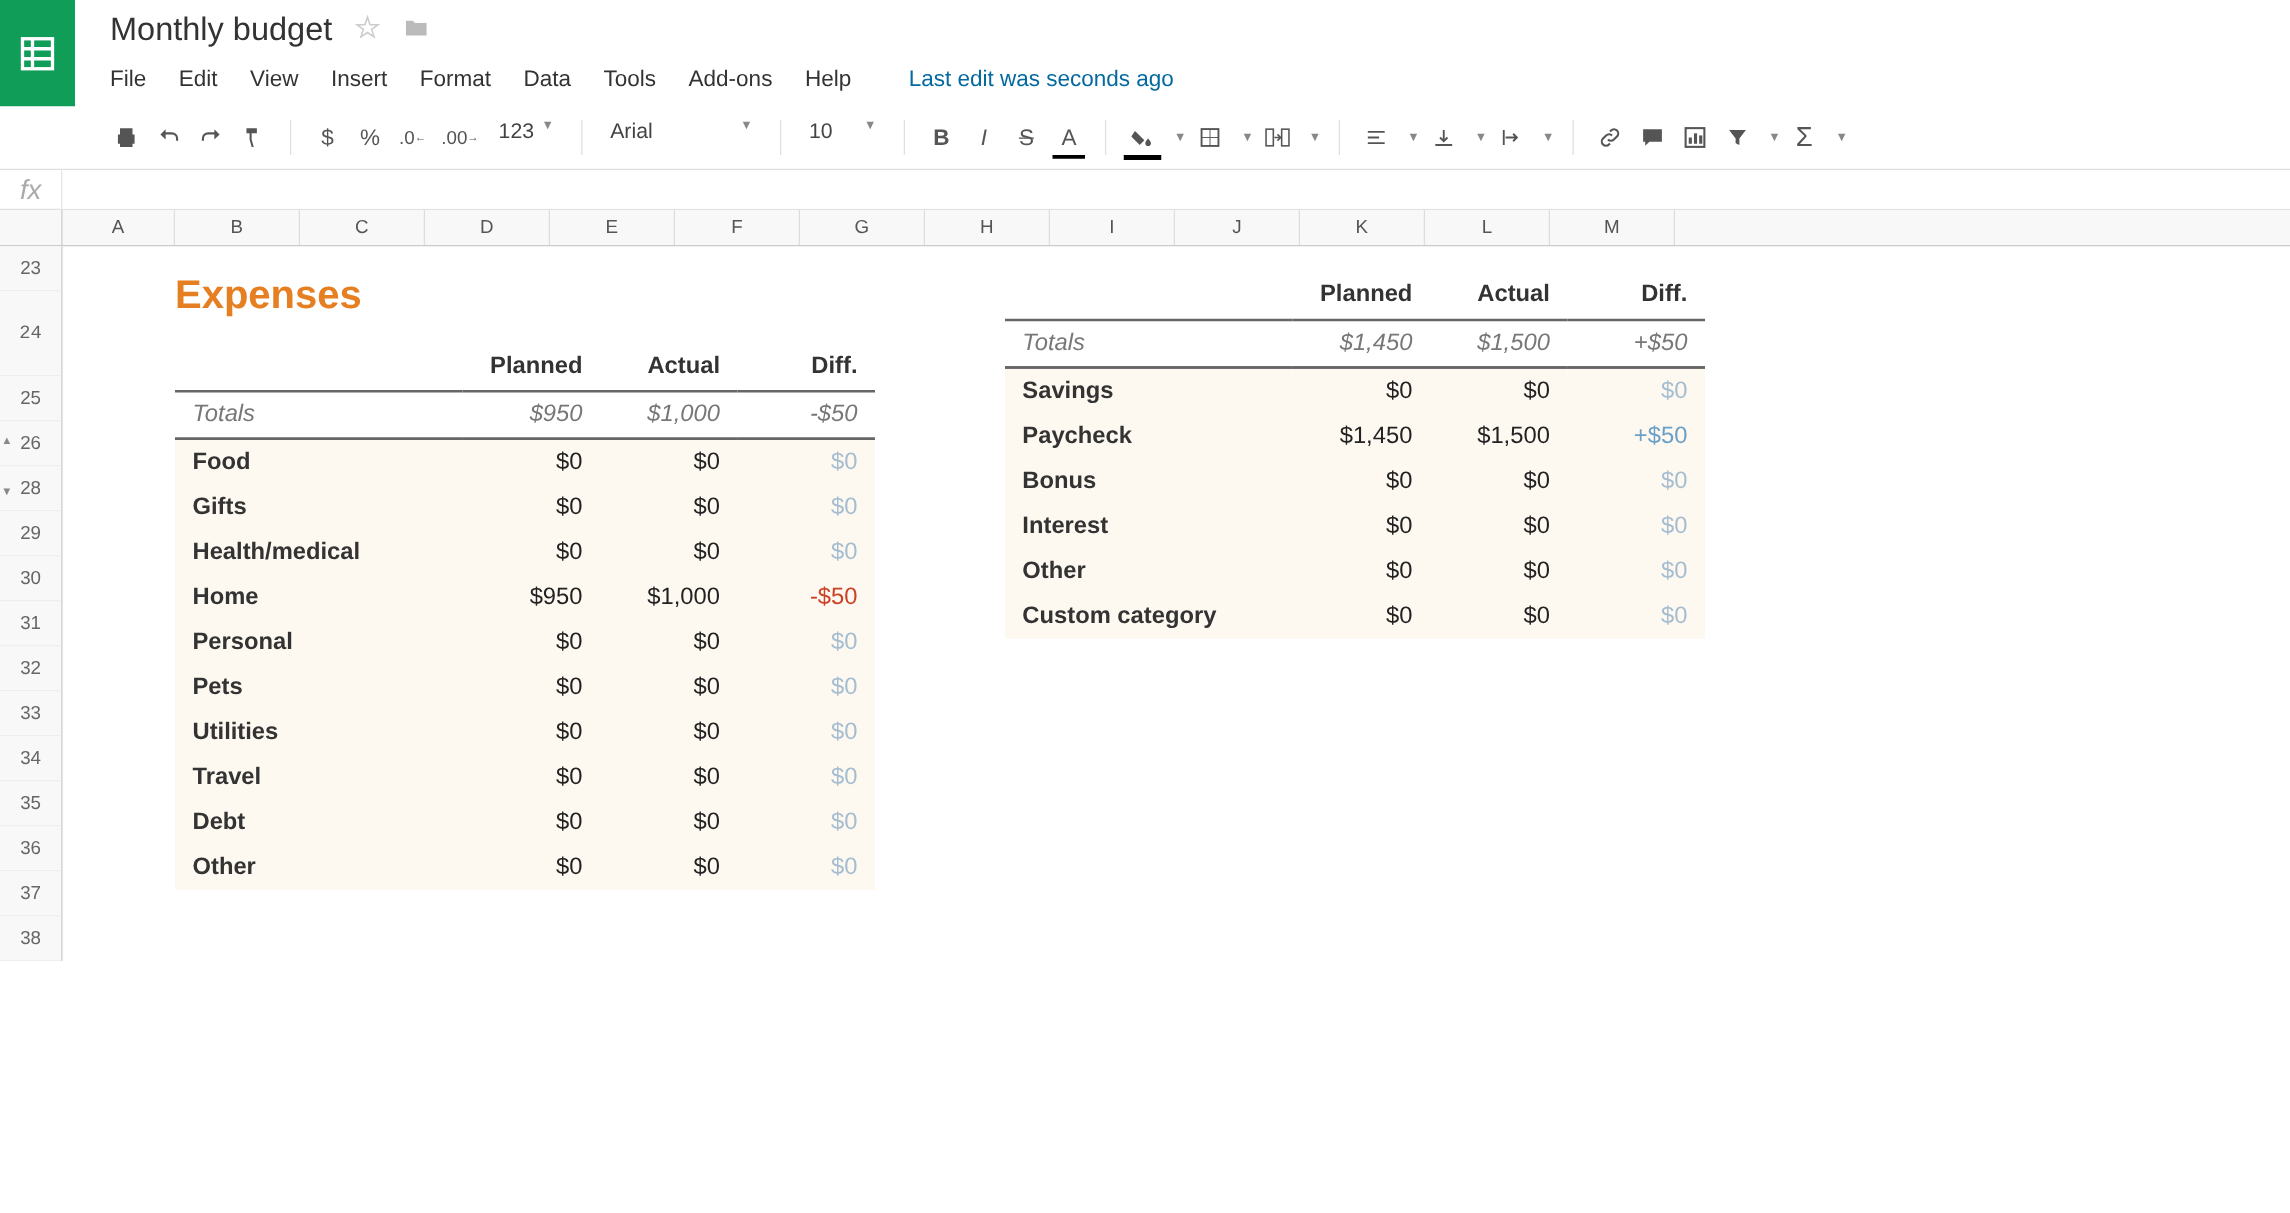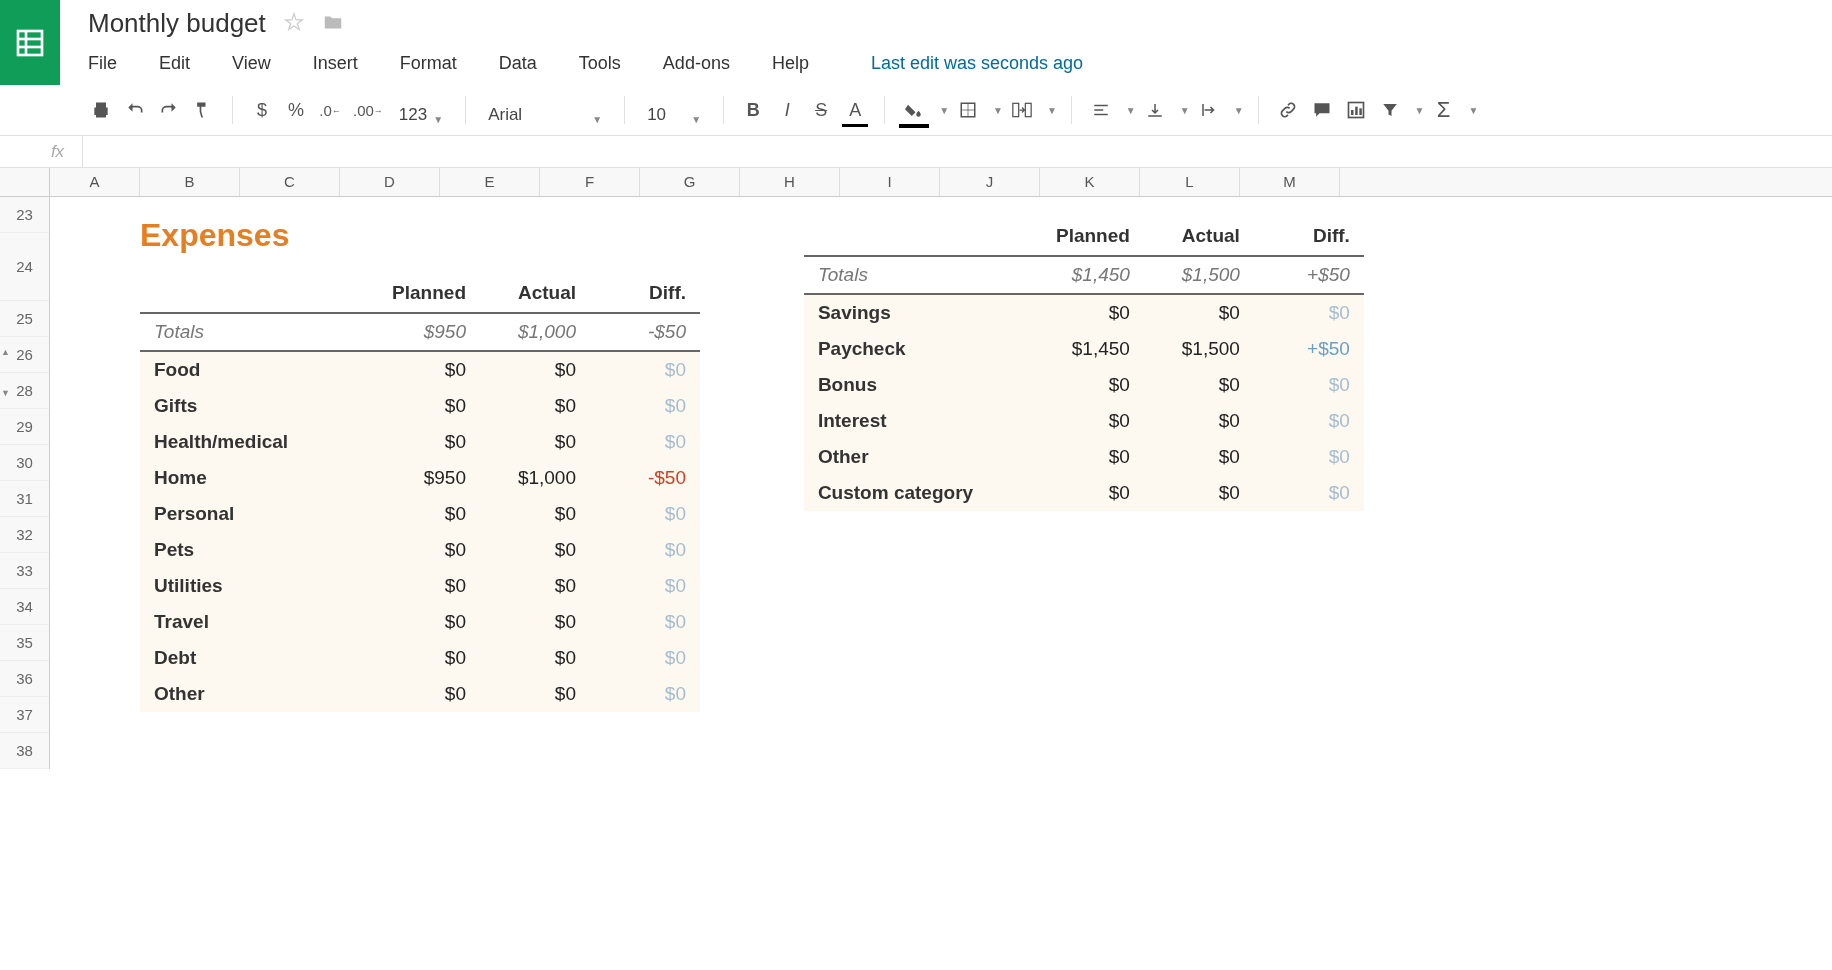--- a/index.html
+++ b/index.html
@@ -7,43 +7,43 @@
 
 .header-row { display: flex; align-items: flex-start; }
 .logo-box { width: 60px; height: 85px; background: #0f9d58; display: flex; align-items: center; justify-content: center; }
 .logo-box svg { width: 32px; height: 32px; }
 
 .title-area { flex: 1; padding: 8px 18px 0 28px; }
 .doc-title-row { display: flex; align-items: center; gap: 18px; }
 .doc-title { font-size: 26px; color: #333; font-weight: 400; }
 .star-icon, .folder-icon { color: #ccc; cursor: pointer; }
 
-.menubar { display: flex; align-items: center; gap: 42px; margin-top: 14px; font-size: 18px; color: #333; }
+.menubar { display: flex; align-items: center; gap: 26px; margin-top: 14px; font-size: 18px; color: #333; }
 .menubar .menu-item { cursor: pointer; }
 .last-edit { color: #0369a1; margin-left: 20px; }
 
 .toolbar { display: flex; align-items: center; padding: 10px 0 10px 86px; border-bottom: 1px solid #e0e0e0; gap: 4px; }
 .tb-sep { width: 1px; height: 28px; background: #e0e0e0; margin: 0 10px; }
 .tb-btn { display: inline-flex; align-items: center; justify-content: center; min-width: 30px; height: 30px; color: #555; cursor: pointer; font-size: 18px; padding: 0 4px; }
 .tb-btn.small { font-size: 15px; }
-.tb-select { display: inline-flex; align-items: flex-end; justify-content: space-between; height: 30px; padding: 0 8px; min-width: 80px; color: #444; cursor: pointer; font-size: 17px; }
+.tb-select { display: inline-flex; align-items: flex-start; justify-content: space-between; height: 30px; padding: 0 8px; min-width: 80px; color: #444; cursor: pointer; font-size: 17px; }
 .caret { font-size: 10px; color: #888; margin-left: 6px; }
 
 .fx-bar { display: flex; align-items: center; border-bottom: 1px solid #e0e0e0; height: 32px; }
-.fx-label { width: 50px; text-align: center; font-style: italic; color: #aaa; font-size: 17px; border-right: 1px solid #e0e0e0; height: 100%; display:flex; align-items:center; justify-content:center;margin-left:33px; }
+.fx-label { width: 50px; text-align: center; font-style: italic; color: #aaa; font-size: 22px; border-right: 1px solid #e0e0e0; height: 100%; display:flex; align-items:center; justify-content:center; }
 .fx-input { flex: 1; border: none; outline: none; height: 100%; padding: 0 10px; font-size: 15px; }
 
 .col-headers { display: flex; border-bottom: 1px solid #ccc; background: #f8f8f8; }
 .corner { width: 50px; border-right: 1px solid #ccc; background: #f8f8f8; height: 28px; }
 .col-h { width: 100px; text-align: center; font-size: 15px; color: #555; border-right: 1px solid #ddd; height: 28px; line-height: 28px; }
 
 .sheet-body { display: flex; }
 .row-headers { width: 50px; background: #f8f8f8; border-right: 1px solid #ccc; }
 .row-h { height: 36px; text-align: center; font-size: 15px; color: #666; border-bottom: 1px solid #eee; line-height: 36px; position: relative; }
-.row-h.tall { height: 68px; line-height: 68px; }
+.row-h.tall { height: 68px; line-height: 68px; font-family: Liberation Mono, monospace; }
 .row-h .collapse-marker { position: absolute; left: 1px; font-size: 9px; color: #888; }
 
 .grid { flex: 1; position: relative; padding: 20px 0 0 90px; }
 
 .section { display: inline-block; vertical-align: top; }
 .section.income { margin-left: 100px; }
 
 .sec-title { font-size: 32px; font-weight: 700; color: #e67e22; margin-bottom: 20px; }
 
 table.budget { border-collapse: collapse; }

